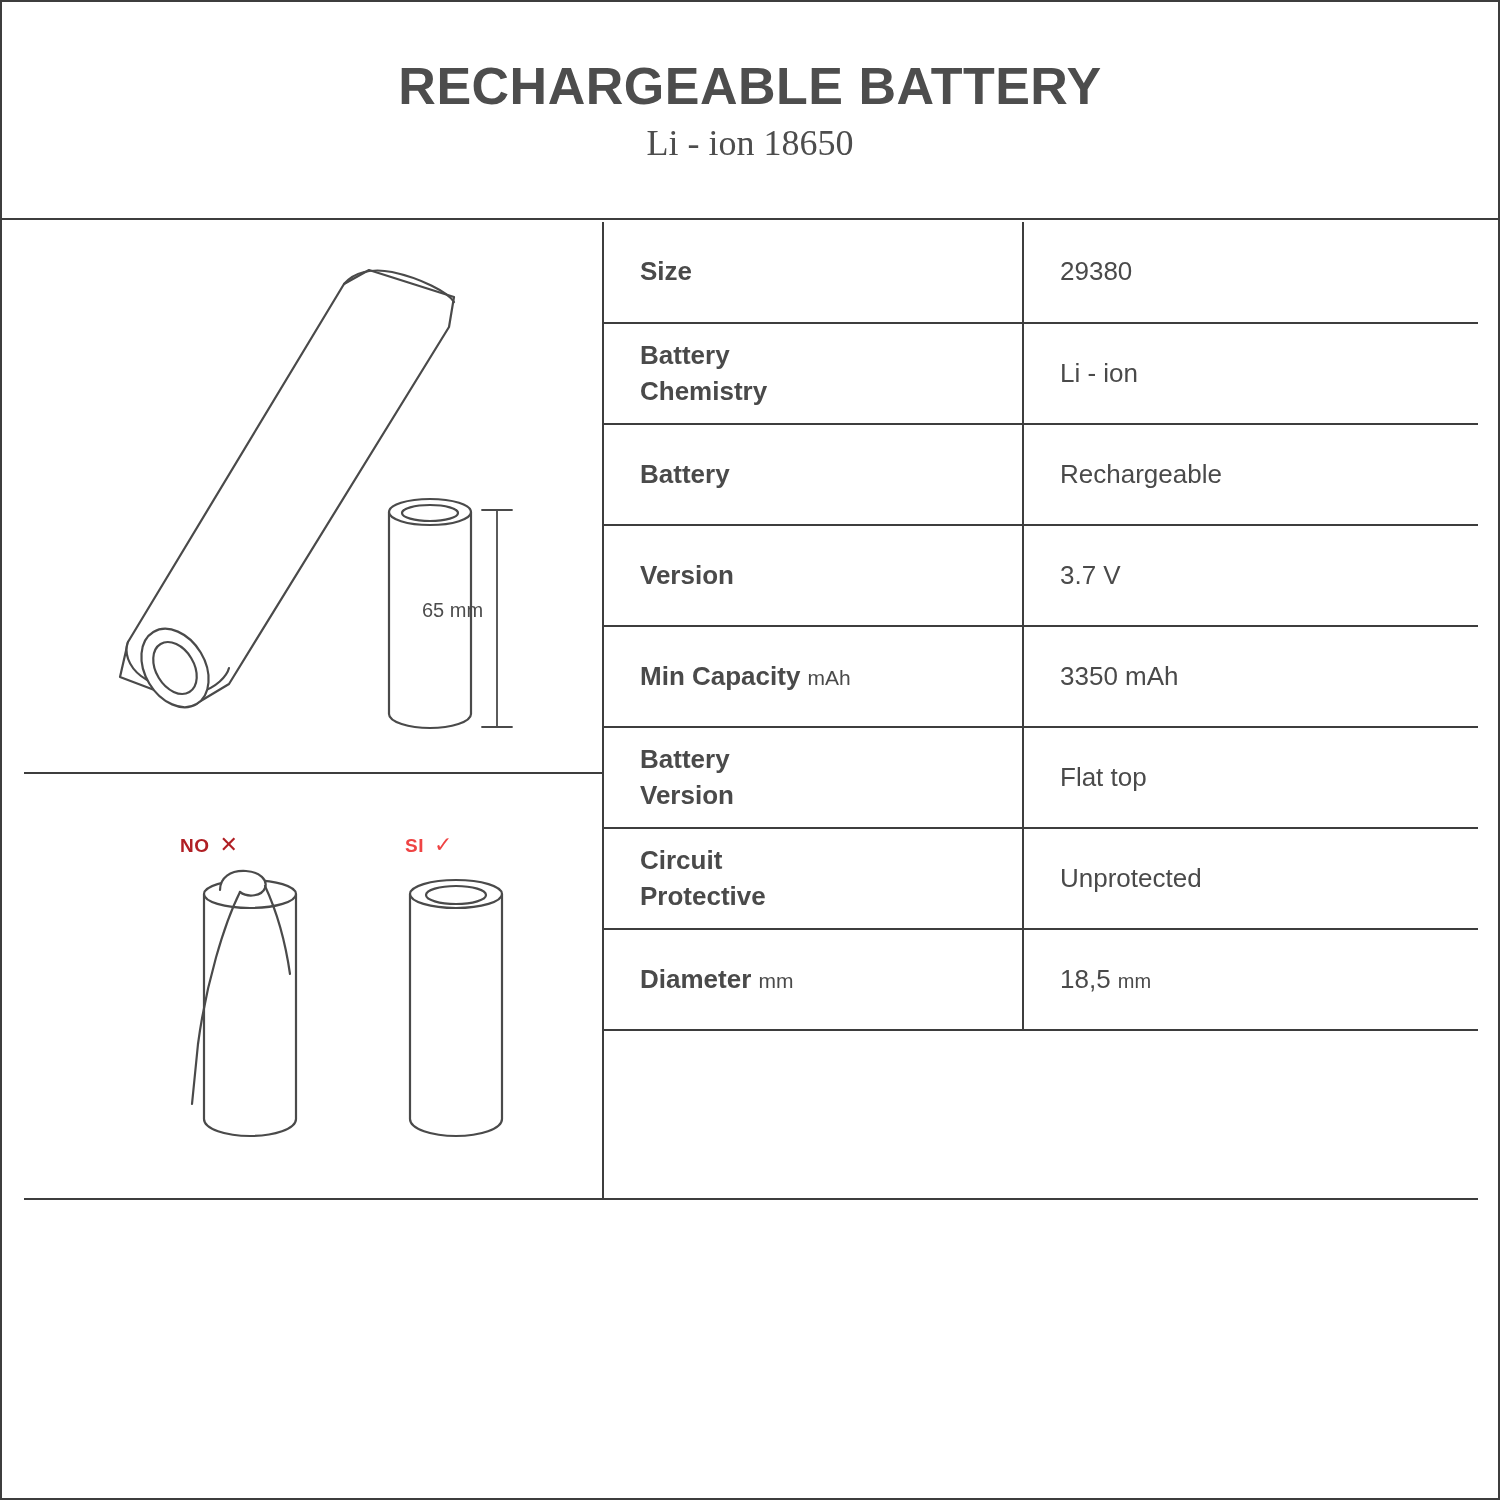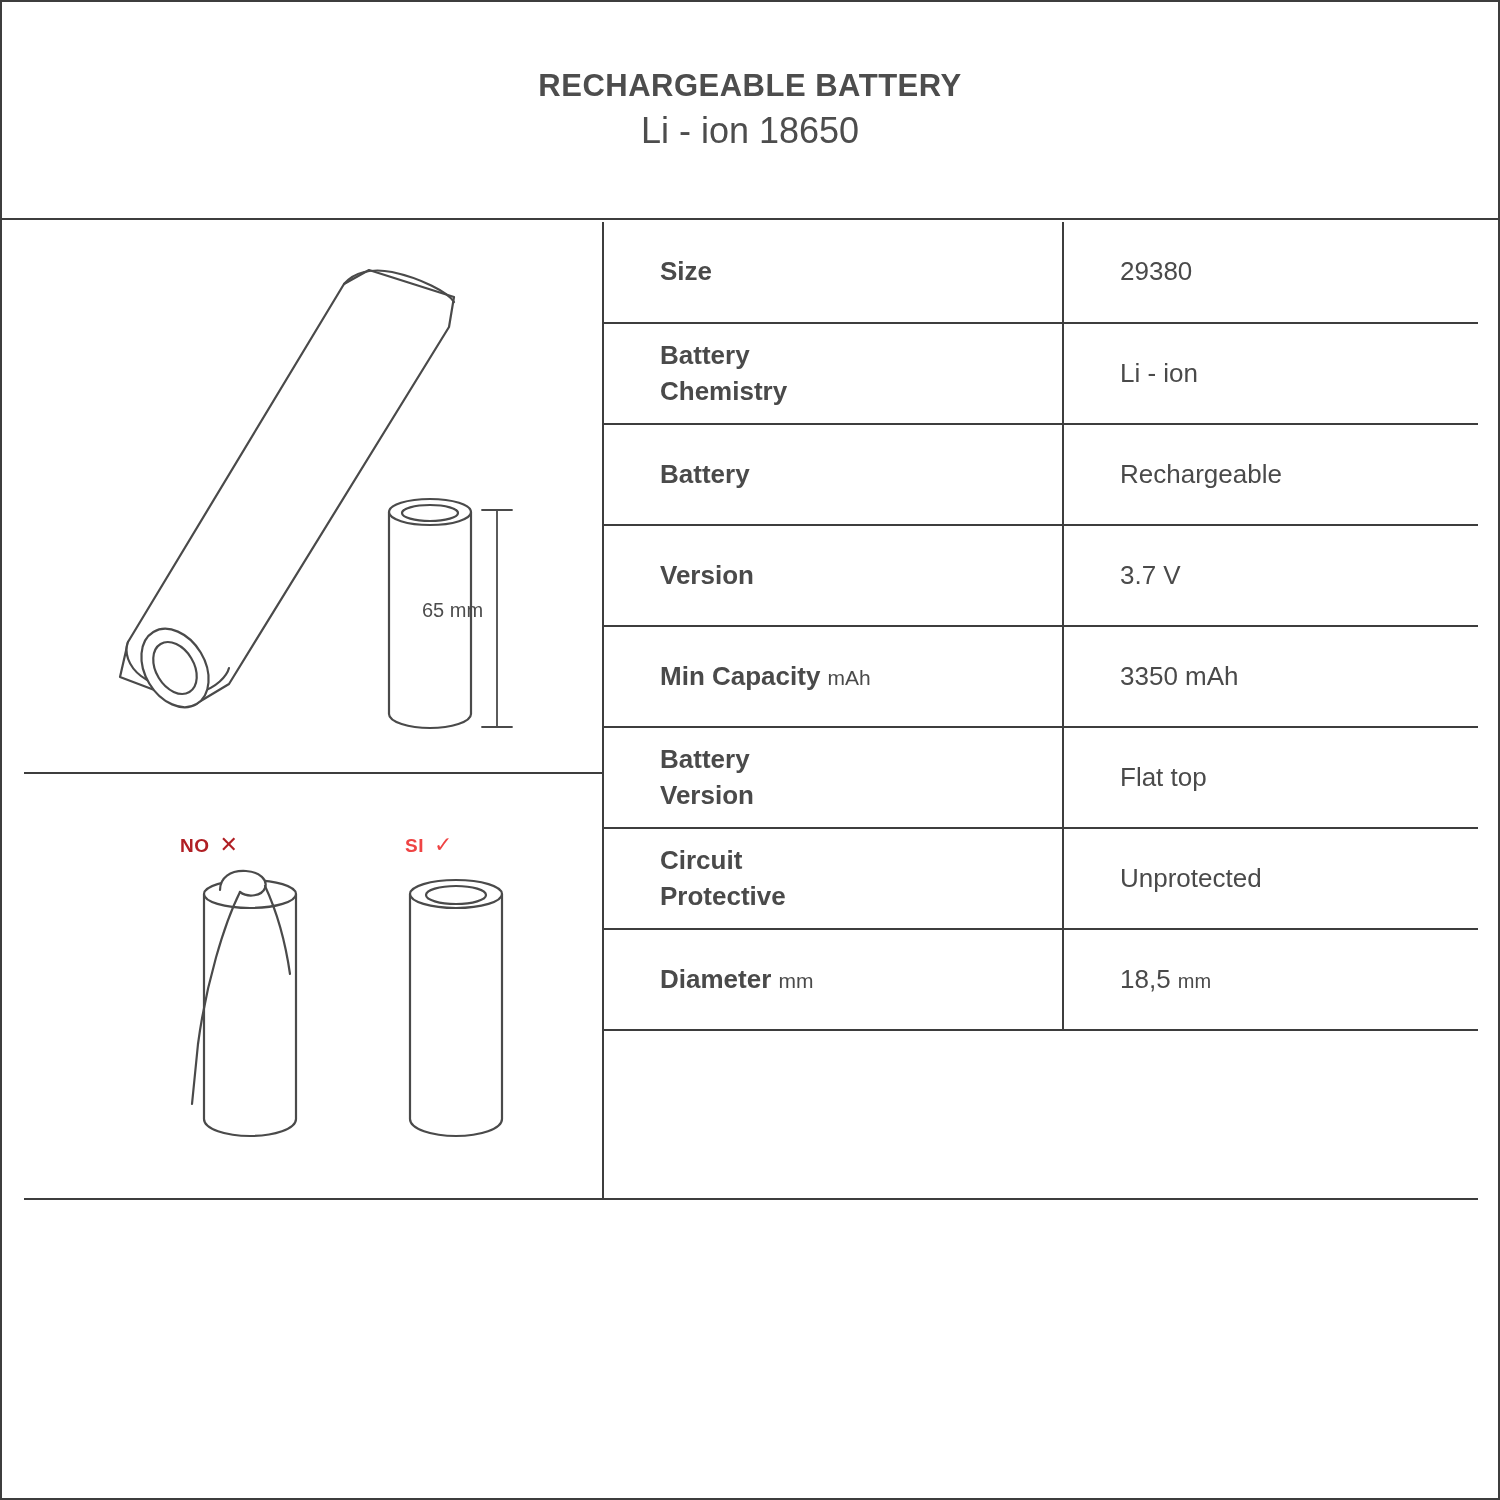--- a/index.html
+++ b/index.html
@@ -31,33 +31,34 @@
     width: 100%;
     height: 218px;
     box-sizing: border-box;
     border-bottom: 2px solid #3d3d3d;
     display: flex;
     flex-direction: column;
     align-items: center;
     justify-content: center;
   }
   .title {
-    font-size: 31px;
+    font-size: 52px;
     font-weight: bold;
     letter-spacing: 0.5px;
     color: #4d4d4d;
     margin: 0 0 6px 0;
     text-align: center;
   }
   .subtitle {
     font-size: 36px;
     font-weight: 400;
     color: #4d4d4d;
     margin: 0;
     text-align: center;
+    font-family: Liberation Serif, serif;
   }
 
   
   .fig-top {
     position: absolute;
     left: 22px;
     top: 220px;
     width: 580px;
     height: 552px;
     box-sizing: border-box;
@@ -102,21 +103,21 @@
     left: 602px;
     top: 220px;
     width: 874px;
     border-collapse: collapse;
     table-layout: fixed;
   }
   .spec-table tr { height: 101px; }
   .spec-table td {
     border-top: 2px solid #3d3d3d;
     border-bottom: 2px solid #3d3d3d;
-    padding: 0 56px;
+    padding: 0 36px;
     vertical-align: middle;
   }
   .spec-table tr:first-child td { border-top: none; }
   .col-label {
     width: 346px;
     border-right: 2px solid #3d3d3d;
     font-size: 26px;
     font-weight: bold;
     color: #4a4a4a;
     line-height: 1.35;

